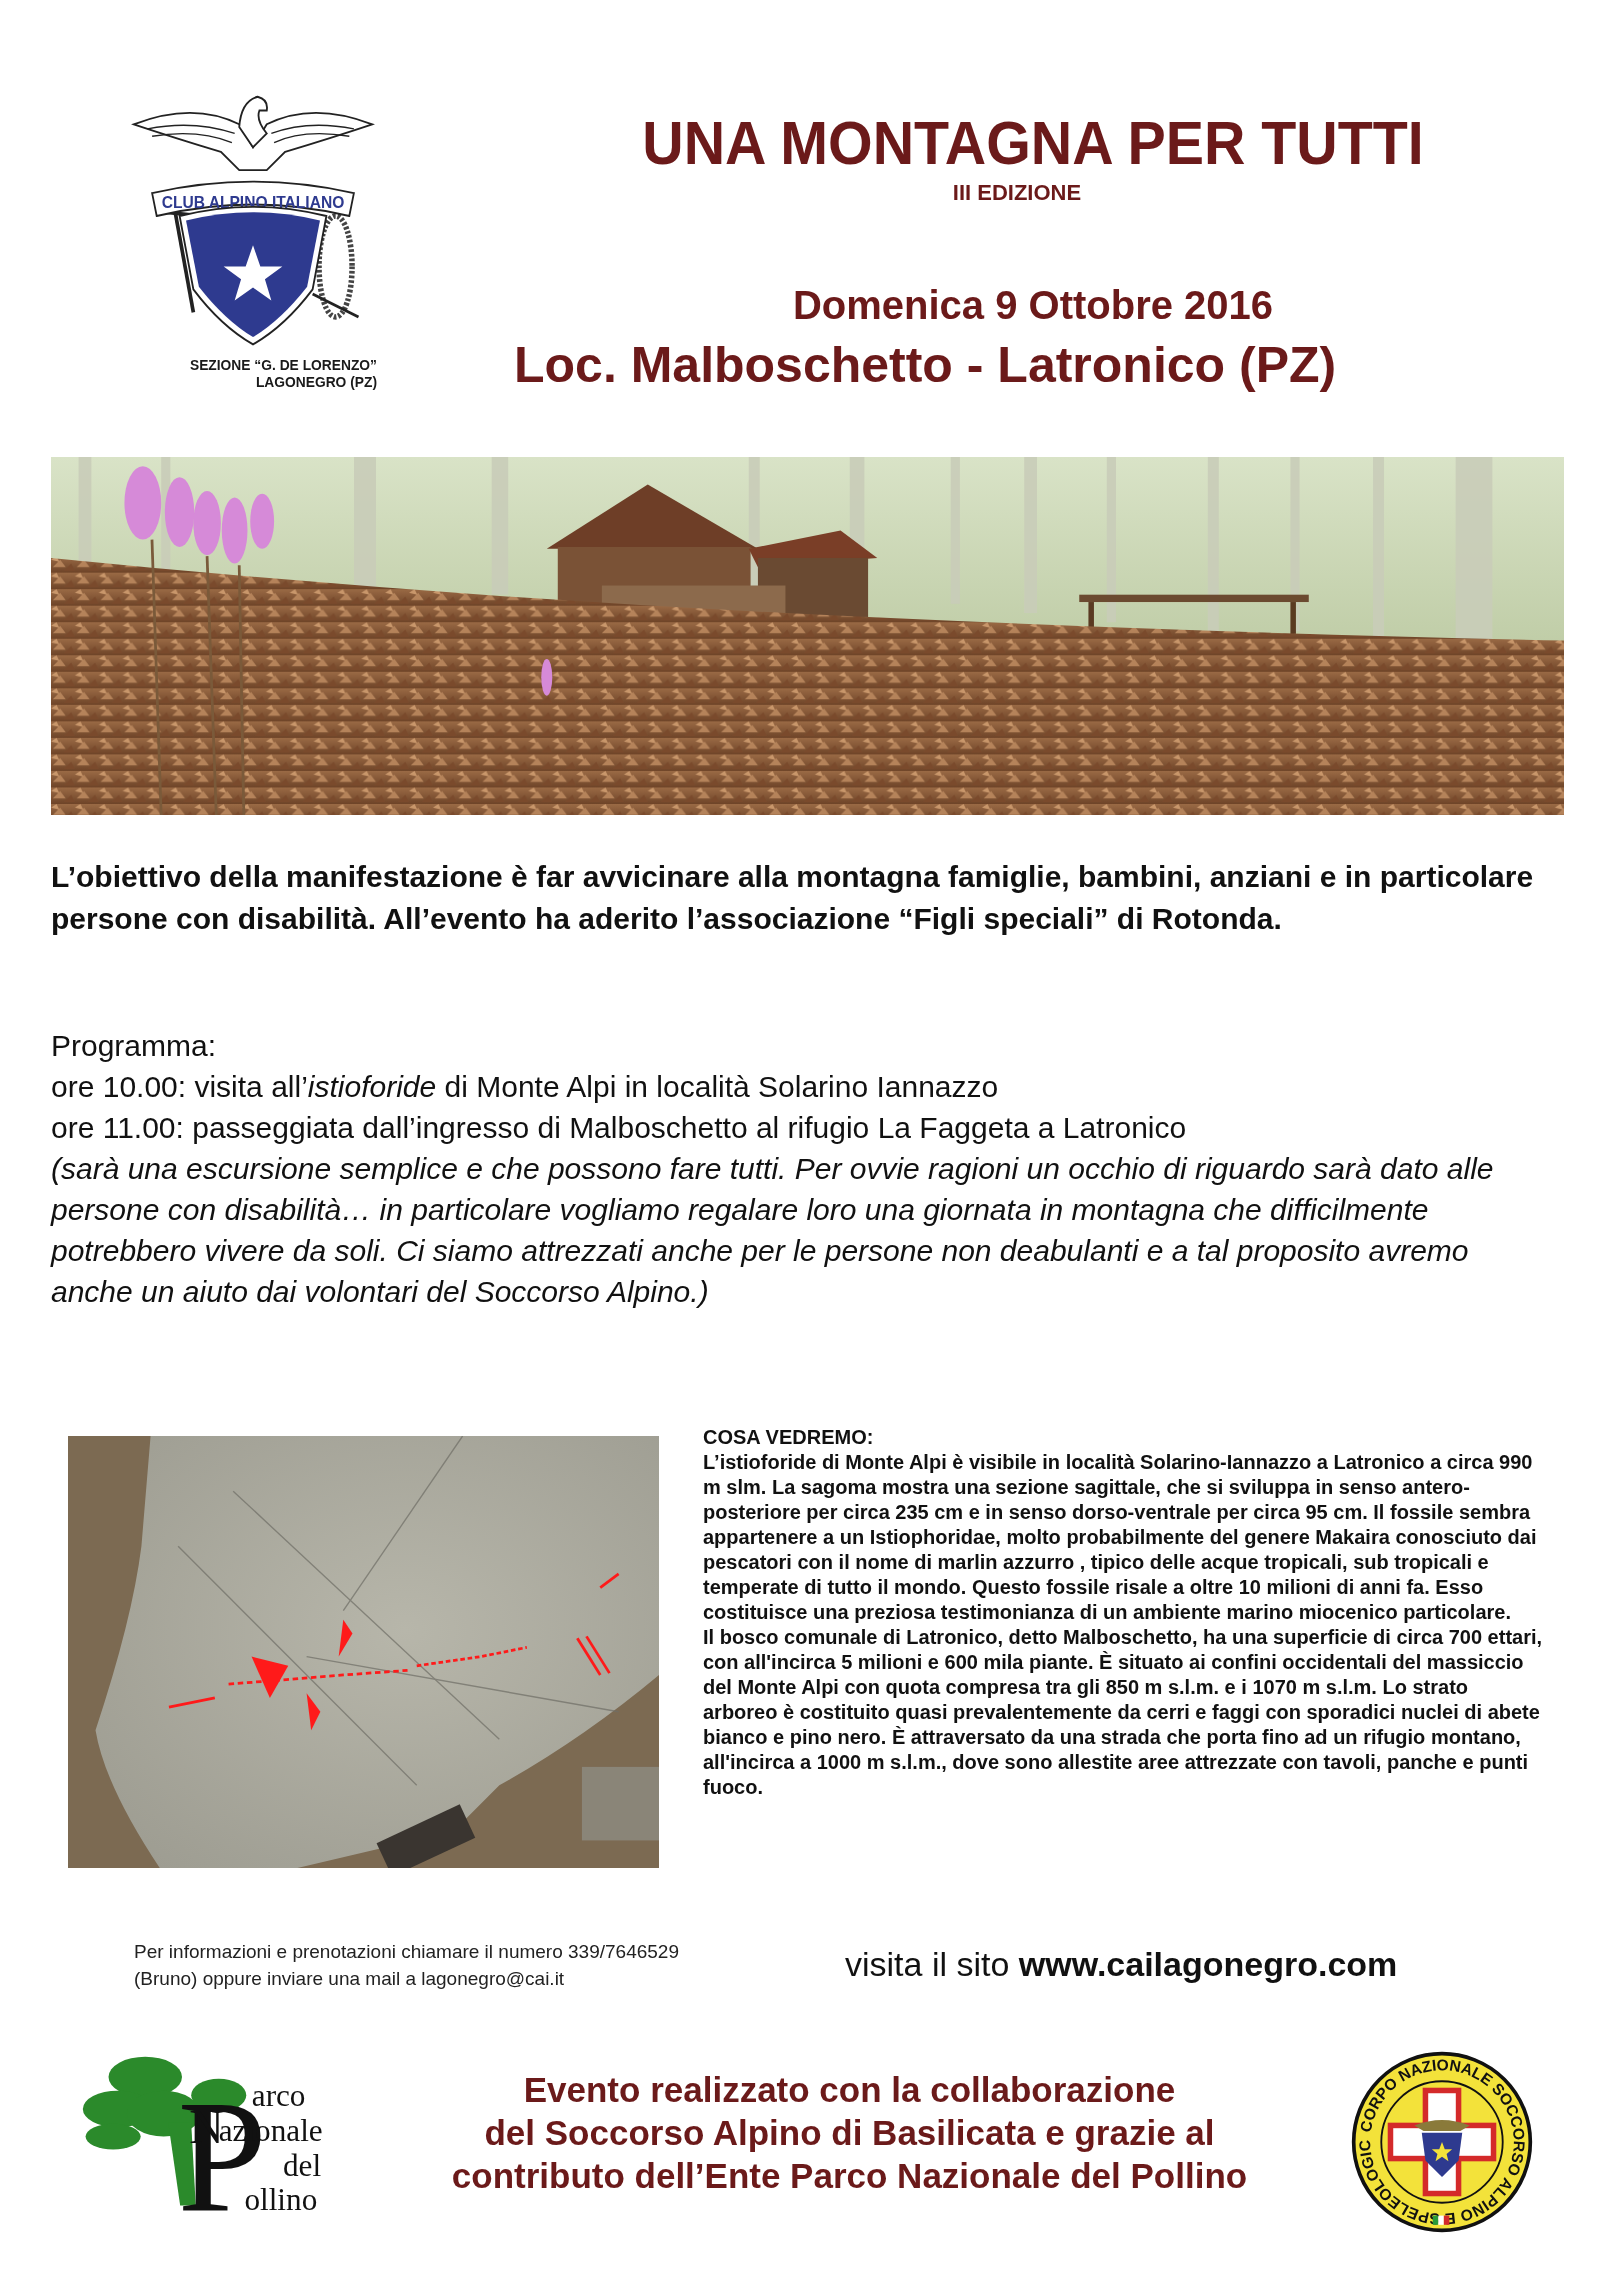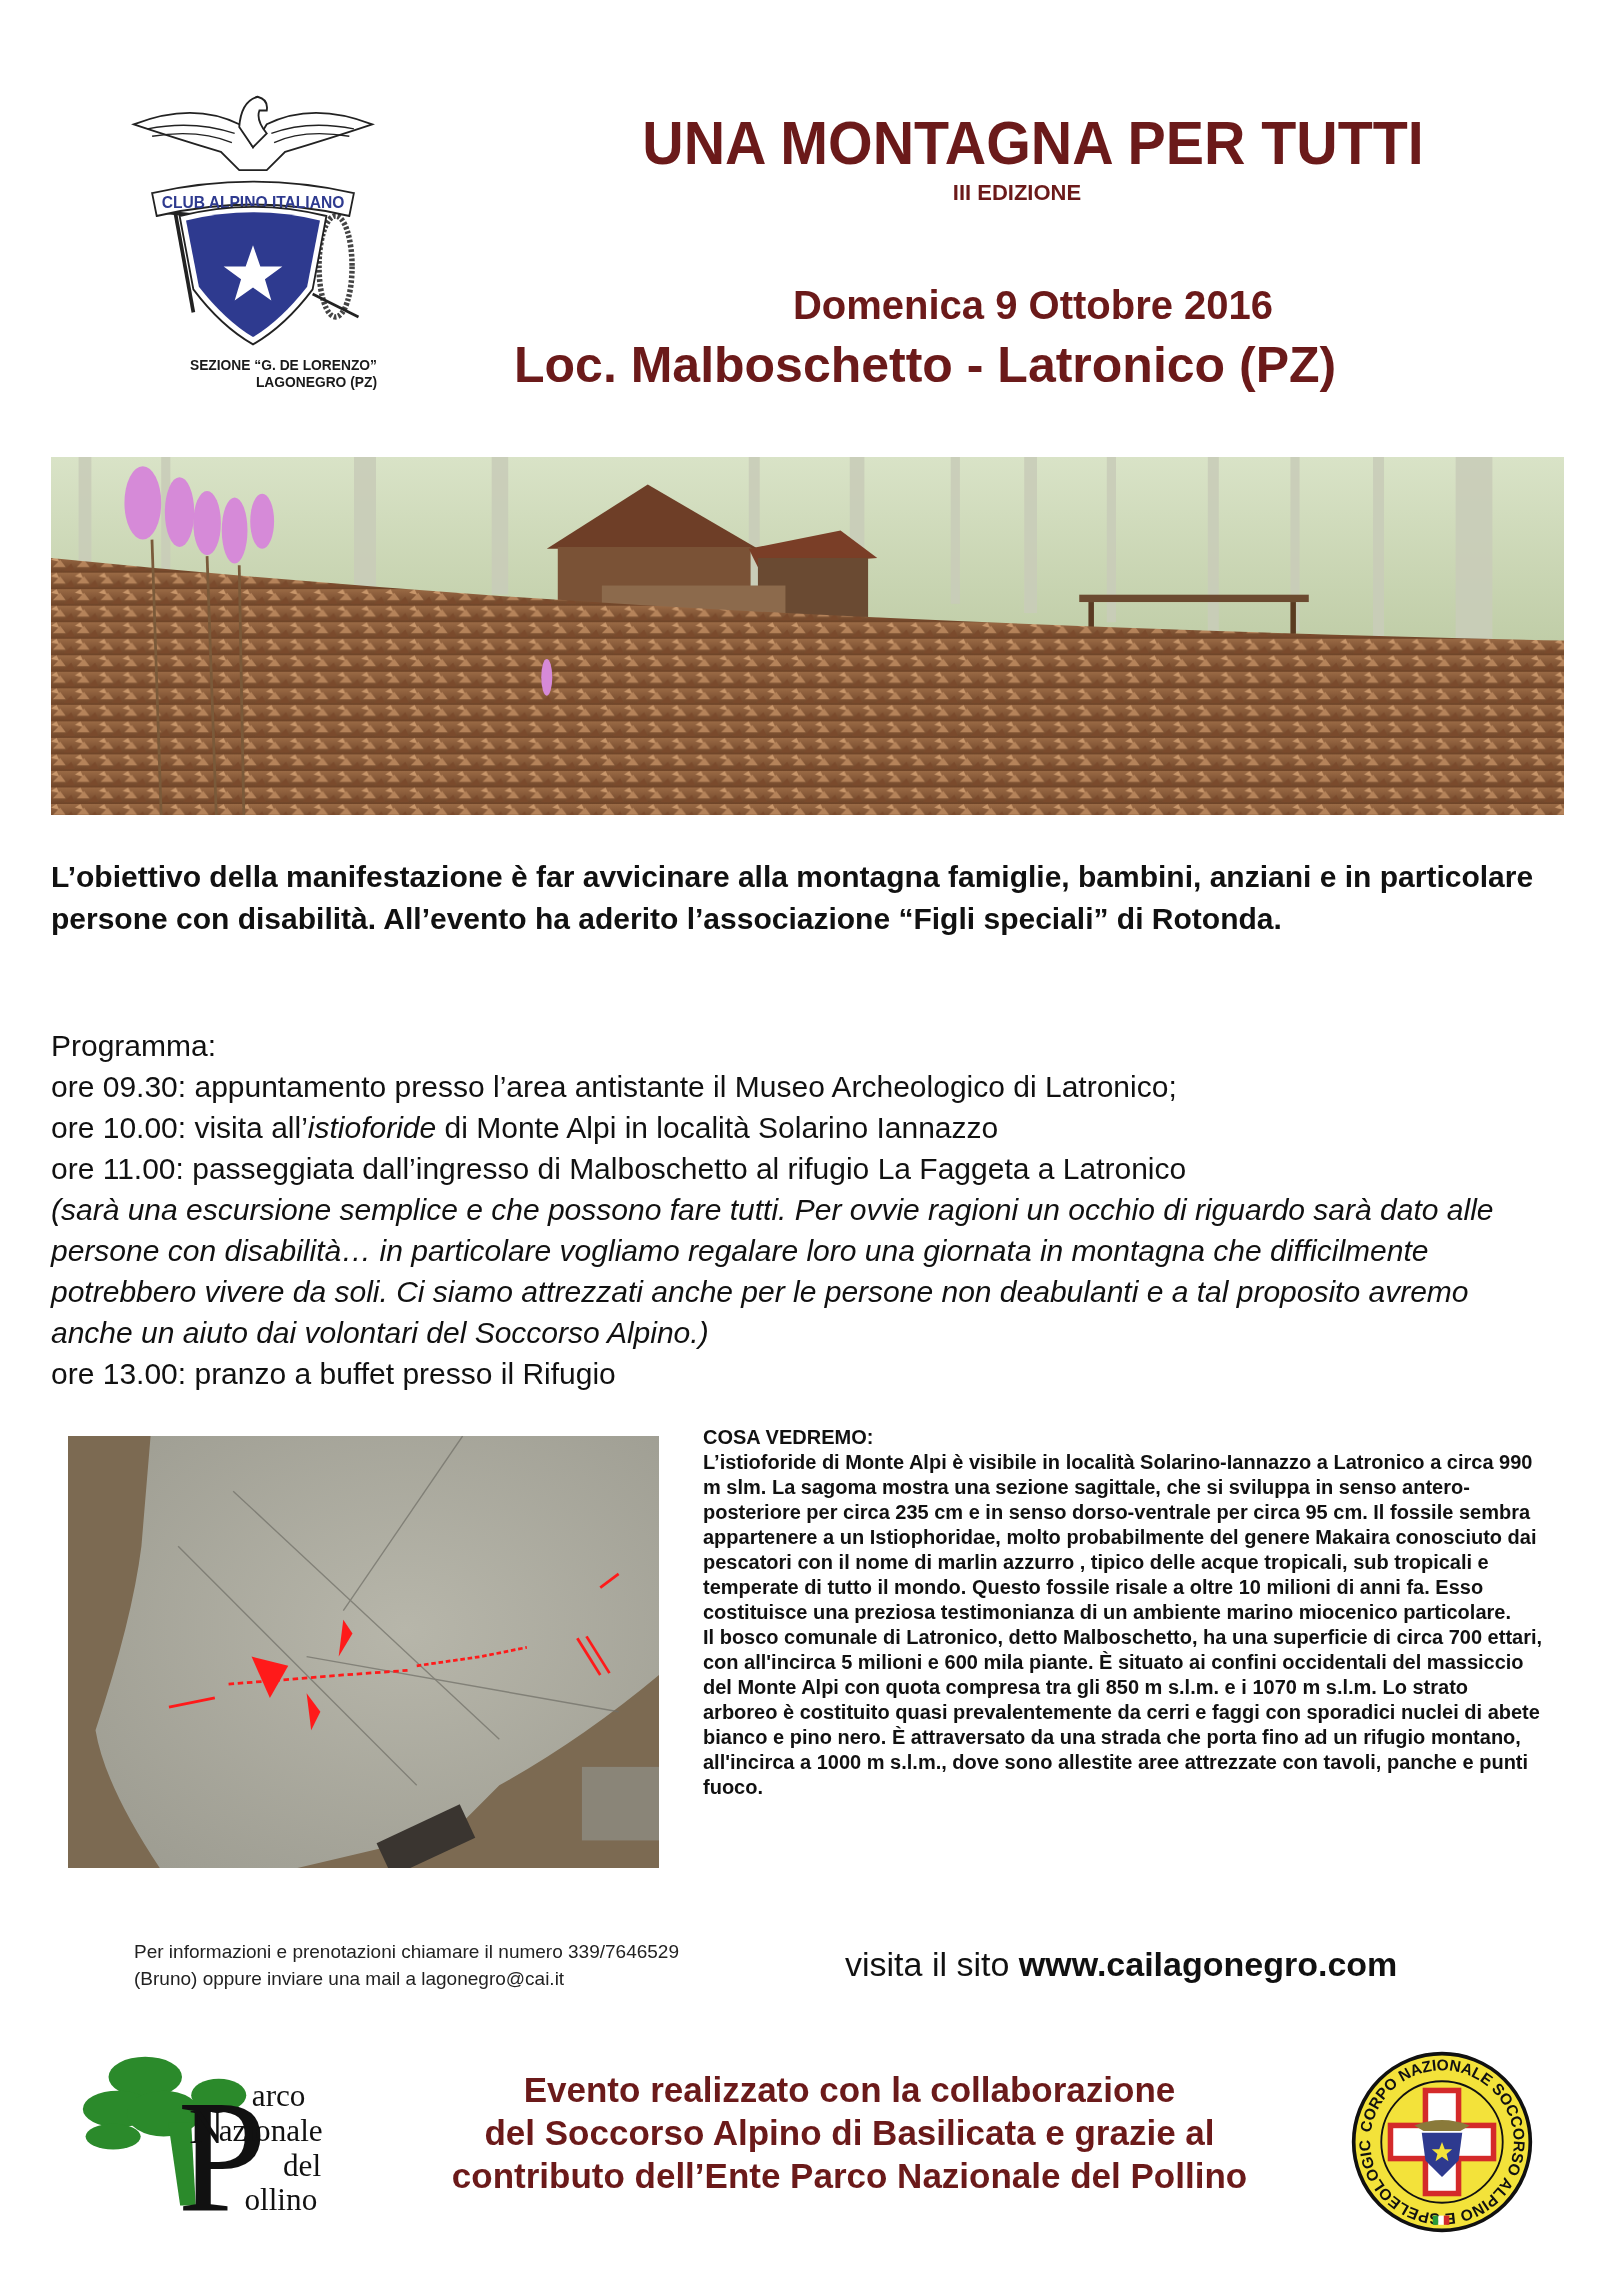--- a/index.html
+++ b/index.html
@@ -142,32 +142,26 @@
       <line x1="205" y1="118" x2="210" y2="390"></line>
     </g>
   </svg>
 </div>
 
 <div id="intro" class="abs">L’obiettivo della manifestazione è far avvicinare alla montagna famiglie, bambini, anziani e in particolare persone con disabilità. All’evento ha aderito l’associazione “Figli speciali” di Rotonda.</div>
 
 <div id="program" class="abs">
   <div class="line">Programma:</div>
   <div class="line">
-    <span>ore 09.30:</span><span> appuntamento presso l’area antistante il Museo Archeologico di Latronico;</span>
-  </div>
-  <div class="line">
     <span>ore 10.00:</span><span> visita all’</span><i>istioforide</i><span> di Monte Alpi in località Solarino Iannazzo</span>
   </div>
   <div class="line">
     <span>ore 11.00:</span><span> passeggiata dall’ingresso di Malboschetto al rifugio La Faggeta a Latronico</span>
   </div>
   <div class="note" style="width:1469px;">(sarà una escursione semplice e che possono fare tutti. Per ovvie ragioni un occhio di riguardo sarà dato alle persone con disabilità… in particolare vogliamo regalare loro una giornata in montagna che difficilmente potrebbero vivere da soli. Ci siamo attrezzati anche per le persone non deabulanti e a tal proposito avremo anche un aiuto dai volontari del Soccorso Alpino.)</div>
-  <div class="line">
-    <span>ore 13.00:</span><span> pranzo a buffet presso il Rifugio</span>
-  </div>
 </div>
 
 <div id="fossil-photo" class="abs">
   <svg width="591" height="432" viewBox="0 0 644 470" preserveAspectRatio="none">
     <defs>
       <radialGradient id="rock" cx="0.55" cy="0.45" r="0.7">
         <stop offset="0" stop-color="#b7b6aa"></stop>
         <stop offset="1" stop-color="#9e9d92"></stop>
       </radialGradient>
     </defs>

